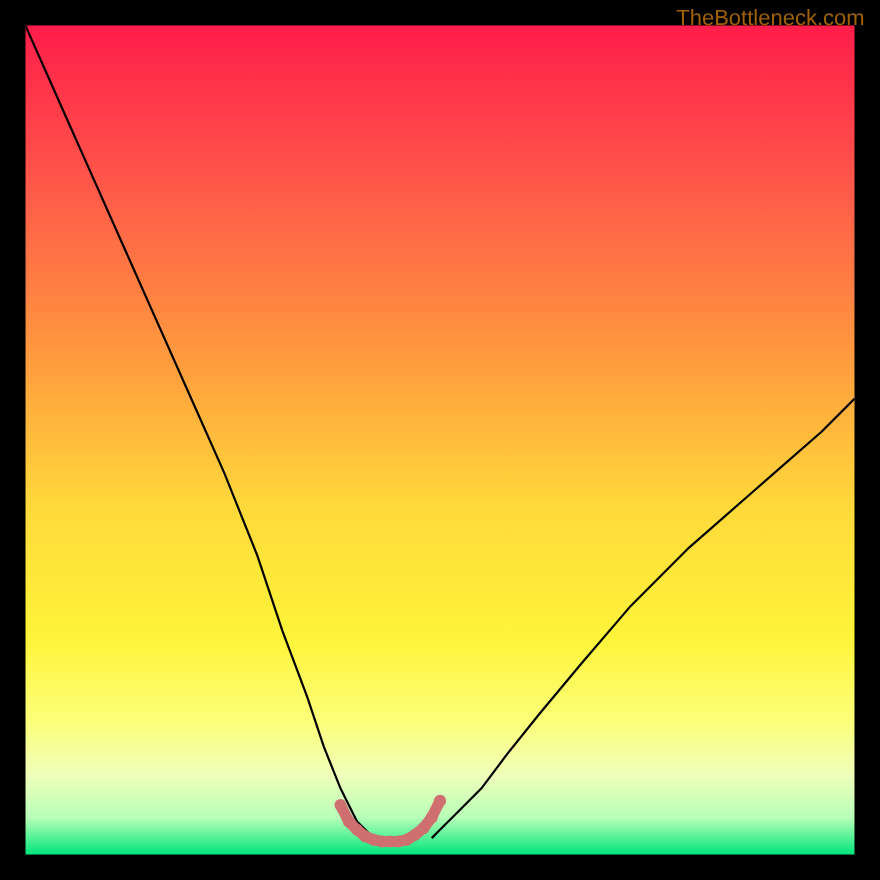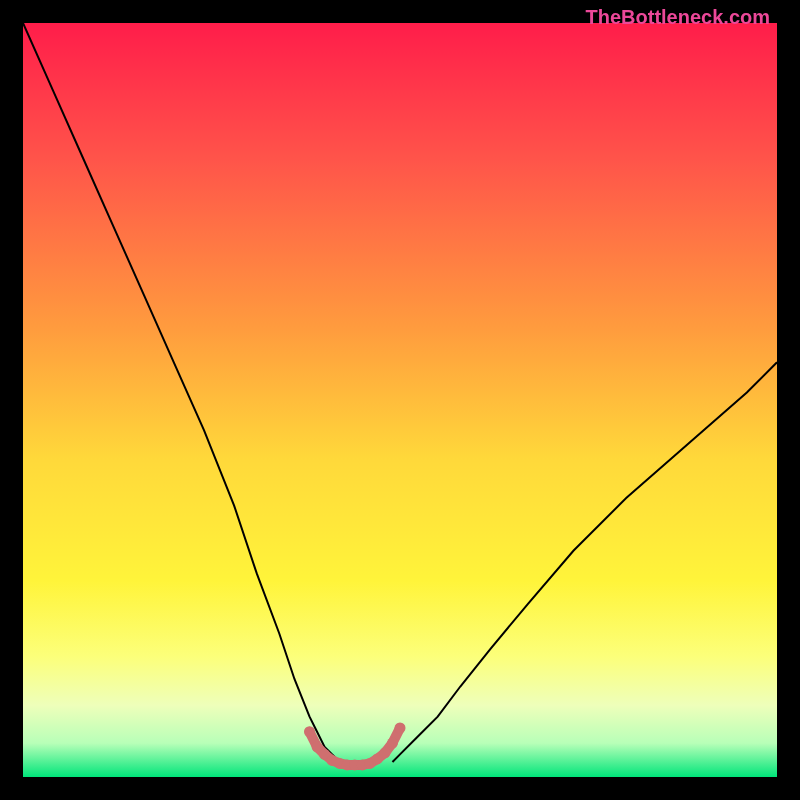--- a/index.html
+++ b/index.html
@@ -6,24 +6,24 @@
   body {
     width: 800px;
     height: 800px;
     background: #000;
     position: relative;
     font-family: Arial, sans-serif;
   }
   .watermark {
     position: absolute;
     top: 6px;
-    right: 30px;
-    color: #ec4899;
+    right: 14px;
+    color: #a16207;
     font-size: 20px;
-    font-weight: 700;
+    font-weight: 400;
     z-index: 10;
   }
   .plot-frame {
     position: absolute;
     left: 23px;
     top: 23px;
     width: 754px;
     height: 754px;
     background: #000;
   }

